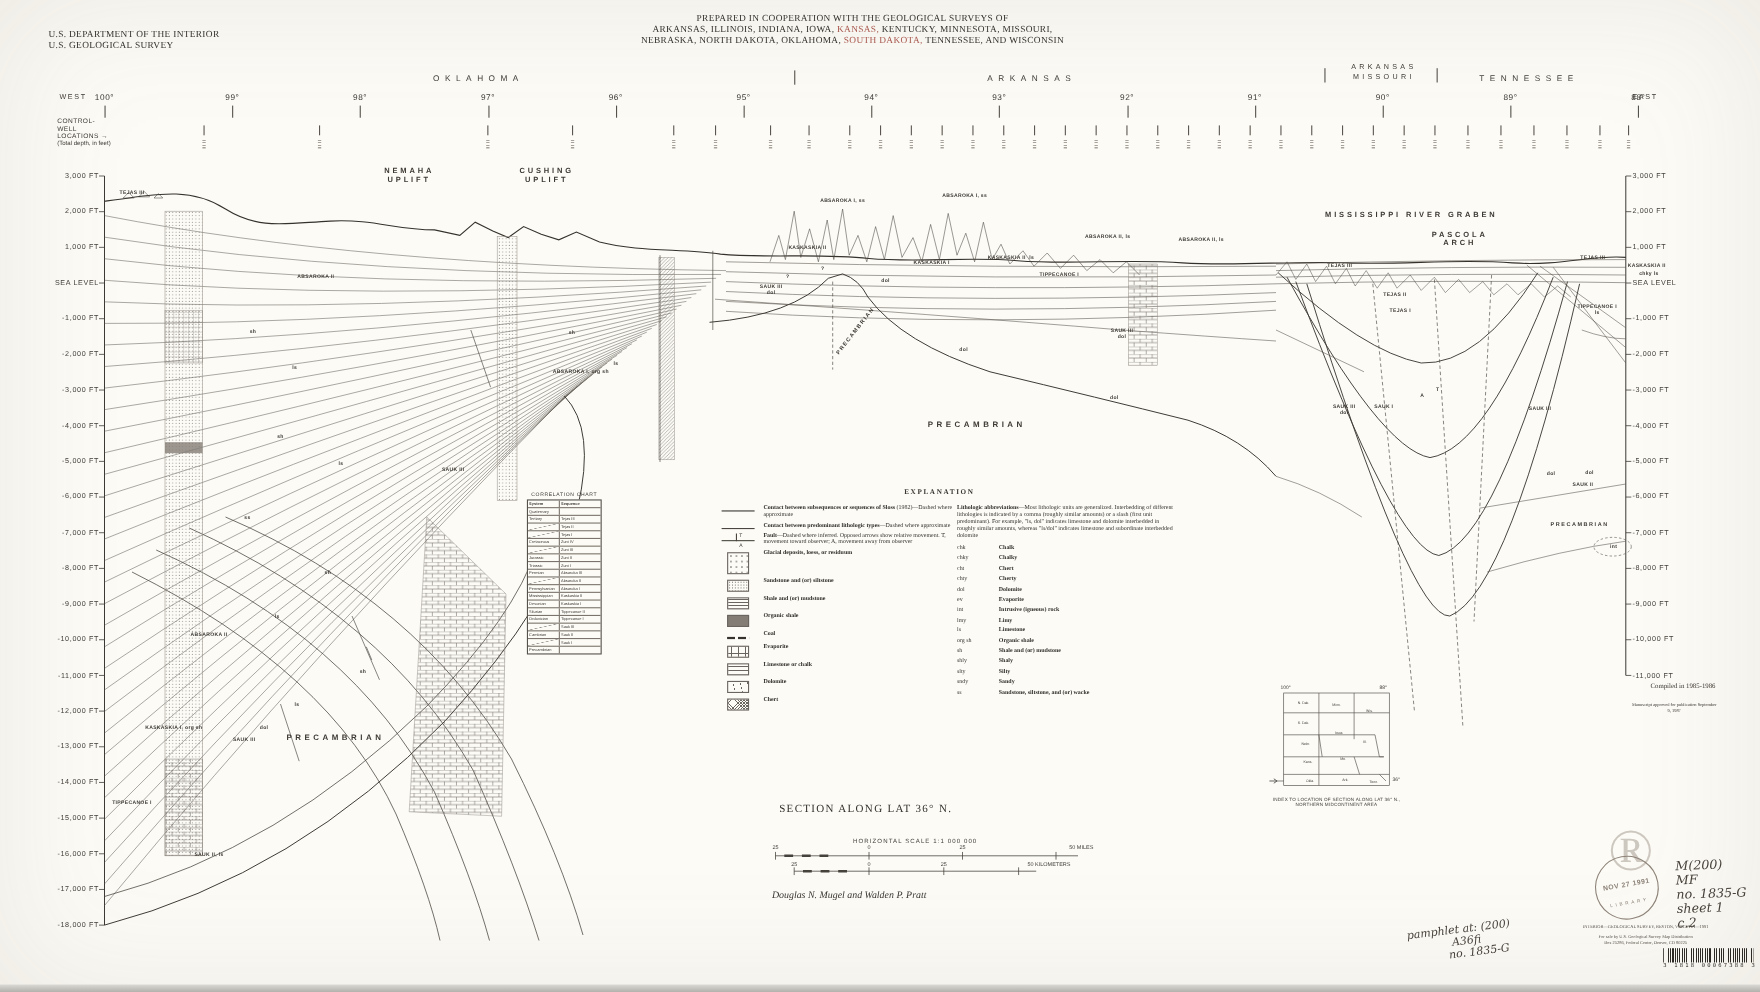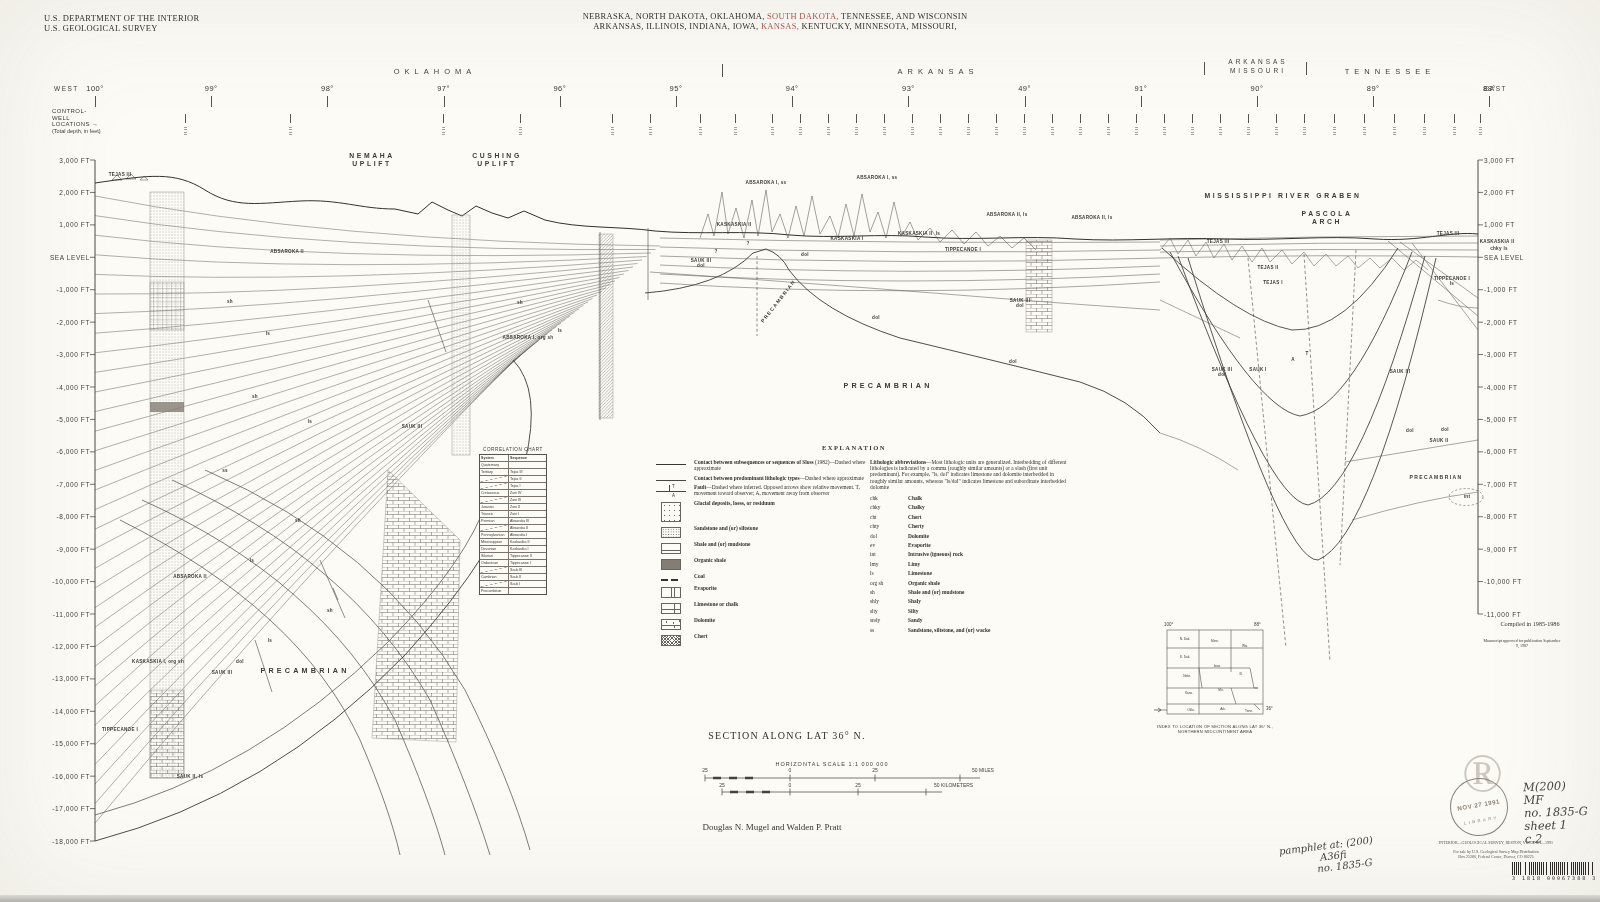--- a/index.html
+++ b/index.html
@@ -82,21 +82,21 @@
 
   
   .idx{font-family:"Liberation Sans",sans-serif;color:#45413b;}
   .idxstate{position:absolute;font-size:3.2px;transform:translate(-50%,-50%);white-space:nowrap;}
   .idxcap{font-size:4.2px;line-height:5px;text-align:center;letter-spacing:.2px;}
   .idxdeg{position:absolute;font-size:4.5px;}
 
   
   .sectioncap{font-size:10px;letter-spacing:1.2px;color:#34312c;}
   .maintitle{font-size:13.5px;letter-spacing:1.4px;font-weight:bold;color:#2f2c27;}
-  .sub1{font-size:8.5px;margin-top:6px;} .sub2{font-size:9px;margin-top:18px;} .sub3{font-size:8.5px;margin-top:3px;letter-spacing:1px;}
+  .sub1{font-size:8.5px;margin-top:6px;} .sub2{font-size:9px;margin-top:4px;font-style:italic;} .sub3{font-size:8.5px;margin-top:3px;letter-spacing:1px;}
   .credit1{font-size:6.2px;} .credit2{font-size:4.2px;margin-top:4px;}
   .fineprint{font-size:4px;line-height:5.5px;text-align:center;color:#55504a;}
 
   
   .stamp{position:absolute;width:56px;height:56px;border:1.6px solid #8d8379;border-radius:50%;
          color:#8d8379;transform:rotate(-10deg);text-align:center;
          font-family:"Liberation Sans",sans-serif;}
   .stamp .d{font-size:6.2px;font-weight:bold;margin-top:22px;letter-spacing:.5px;}
   .stamp .l{font-size:4.2px;letter-spacing:2.5px;margin-top:10px;}
   .hand{font-family:"DejaVu Serif",serif;font-style:italic;color:#47413b;}
@@ -113,27 +113,28 @@
   svg{display:block;}
   .noi{pointer-events:none;}
 </style>
 </head>
 <body>
 
 <div id="page">
 
   <div class="abs wmreg noi" style="left:1462px;top:742px;">®</div>
 
-  <div class="abs mast" style="left:44px;top:13px;">
+  <div class="abs mast" style="left:44px;top:26px;">
     <div>U.S. DEPARTMENT OF THE INTERIOR</div>
     <div>U.S. GEOLOGICAL SURVEY</div>
   </div>
   <div class="abs mast ctr" style="left:775px;top:11px;width:640px;">
+    <div>PREPARED IN COOPERATION WITH THE GEOLOGICAL SURVEYS OF</div>
+    <div><span>ARKANSAS, ILLINOIS, INDIANA, IOWA, </span><span class="red">KANSAS,</span><span> KENTUCKY, MINNESOTA, MISSOURI,</span></div>
     <div><span>NEBRASKA, NORTH DAKOTA, OKLAHOMA, </span><span class="red">SOUTH DAKOTA,</span><span> TENNESSEE, AND WISCONSIN</span></div>
-    <div><span>ARKANSAS, ILLINOIS, INDIANA, IOWA, </span><span class="red">KANSAS,</span><span> KENTUCKY, MINNESOTA, MISSOURI,</span></div>
   </div>
 
   <div class="abs stateband ctr" style="left:435px;top:67px;">OKLAHOMA</div>
   <div class="abs statebar" style="left:722px;top:64px;"></div>
   <div class="abs stateband ctr" style="left:938px;top:67px;">ARKANSAS</div>
   <div class="abs statebar" style="left:1204px;top:62px;"></div>
   <div class="abs ctr" style="left:1258px;top:57px;font-family:'Liberation Sans',sans-serif;font-size:6.5px;letter-spacing:3px;color:#44403a;line-height:9px;">
     <div>ARKANSAS</div>
       <div>MISSOURI</div>
   </div>
@@ -762,21 +763,21 @@
     <div class="lon" style="left: 443.6px; top: 84px;">97°</div>
     <div class="lontick" style="left: 443.6px; top: 96px;"></div>
     <div class="lon" style="left: 559.8px; top: 84px;">96°</div>
     <div class="lontick" style="left: 559.8px; top: 96px;"></div>
     <div class="lon" style="left: 676px; top: 84px;">95°</div>
     <div class="lontick" style="left: 676px; top: 96px;"></div>
     <div class="lon" style="left: 792.2px; top: 84px;">94°</div>
     <div class="lontick" style="left: 792.2px; top: 96px;"></div>
     <div class="lon" style="left: 908.4px; top: 84px;">93°</div>
     <div class="lontick" style="left: 908.4px; top: 96px;"></div>
-    <div class="lon" style="left: 1024.6px; top: 84px;">49°</div>
+    <div class="lon" style="left: 1024.6px; top: 84px;">92°</div>
     <div class="lontick" style="left: 1024.6px; top: 96px;"></div>
     <div class="lon" style="left: 1140.8px; top: 84px;">91°</div>
     <div class="lontick" style="left: 1140.8px; top: 96px;"></div>
     <div class="lon" style="left: 1257px; top: 84px;">90°</div>
     <div class="lontick" style="left: 1257px; top: 96px;"></div>
     <div class="lon" style="left: 1373.2px; top: 84px;">89°</div>
     <div class="lontick" style="left: 1373.2px; top: 96px;"></div>
     <div class="lon" style="left: 1489.4px; top: 84px;">88°</div>
     <div class="lontick" style="left: 1489.4px; top: 96px;"></div>
     <div class="welltick" style="left: 185px; top: 114px;"></div>

